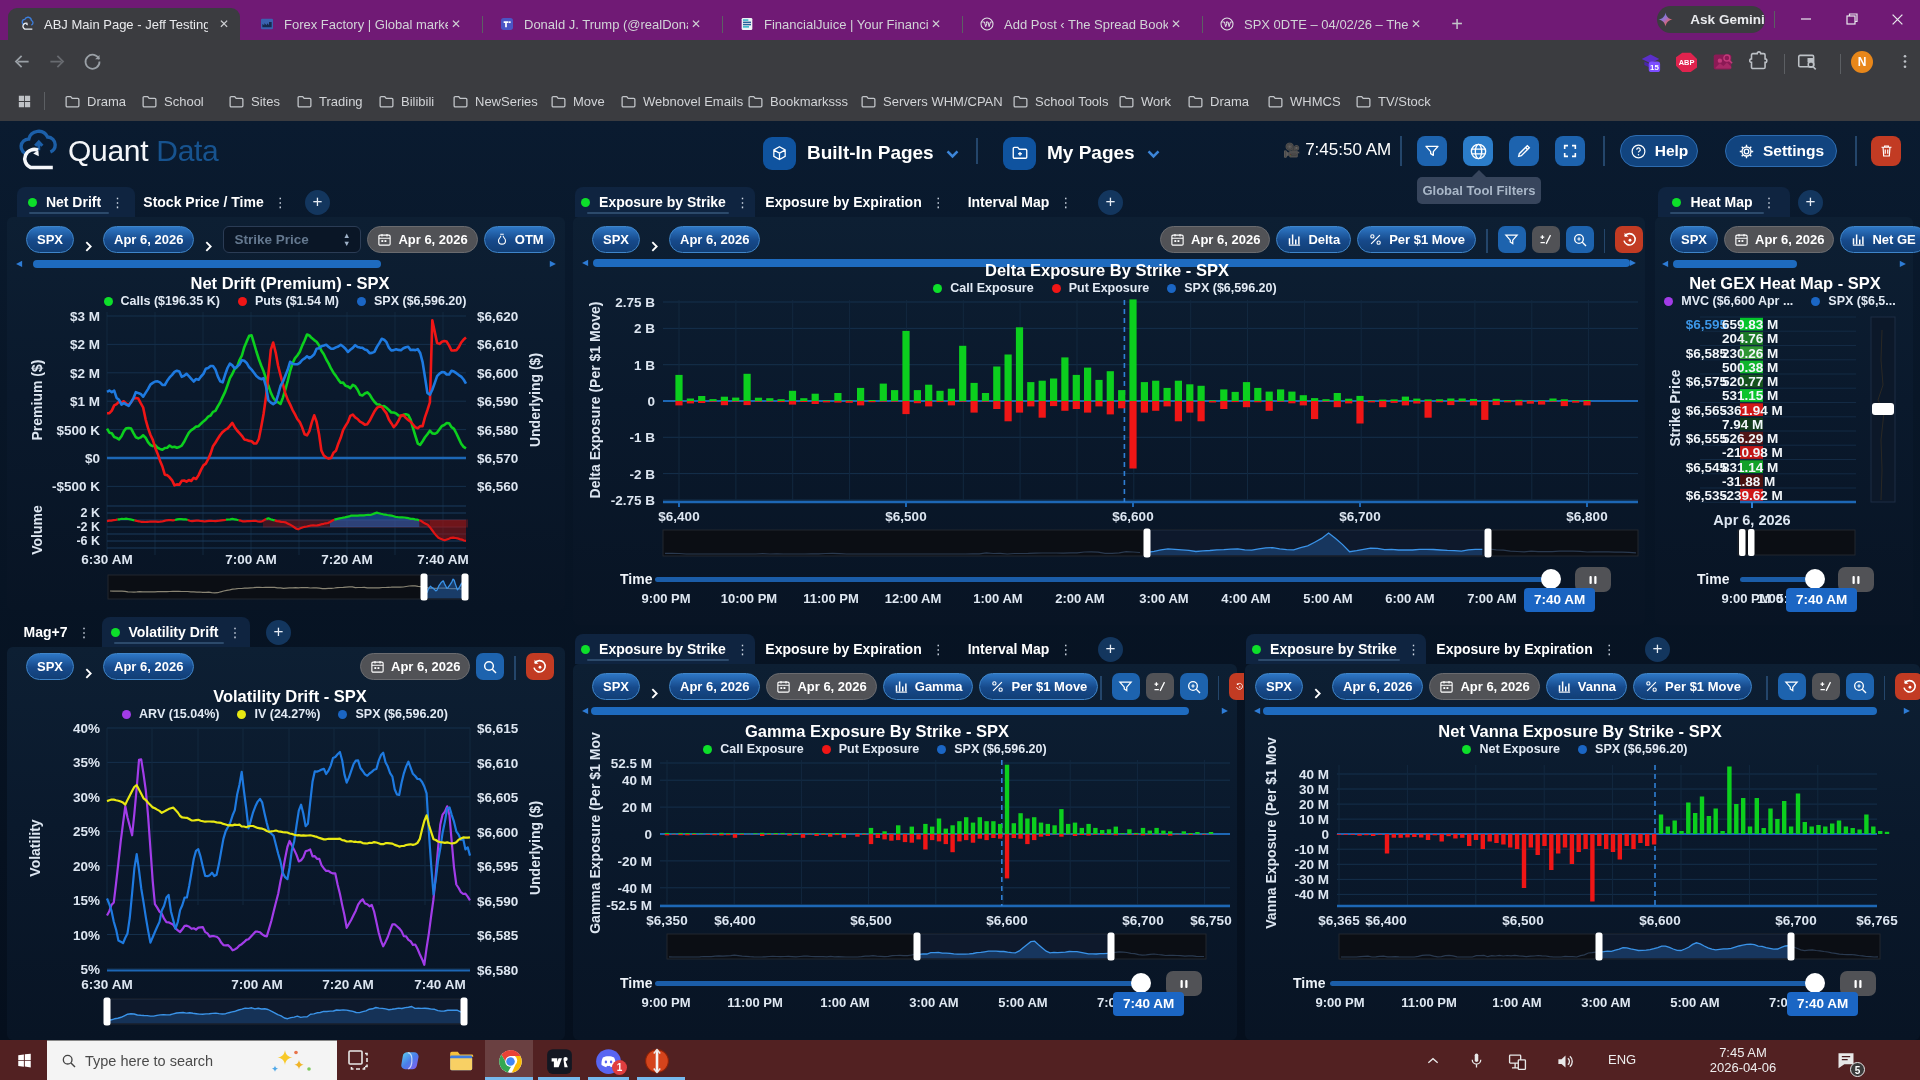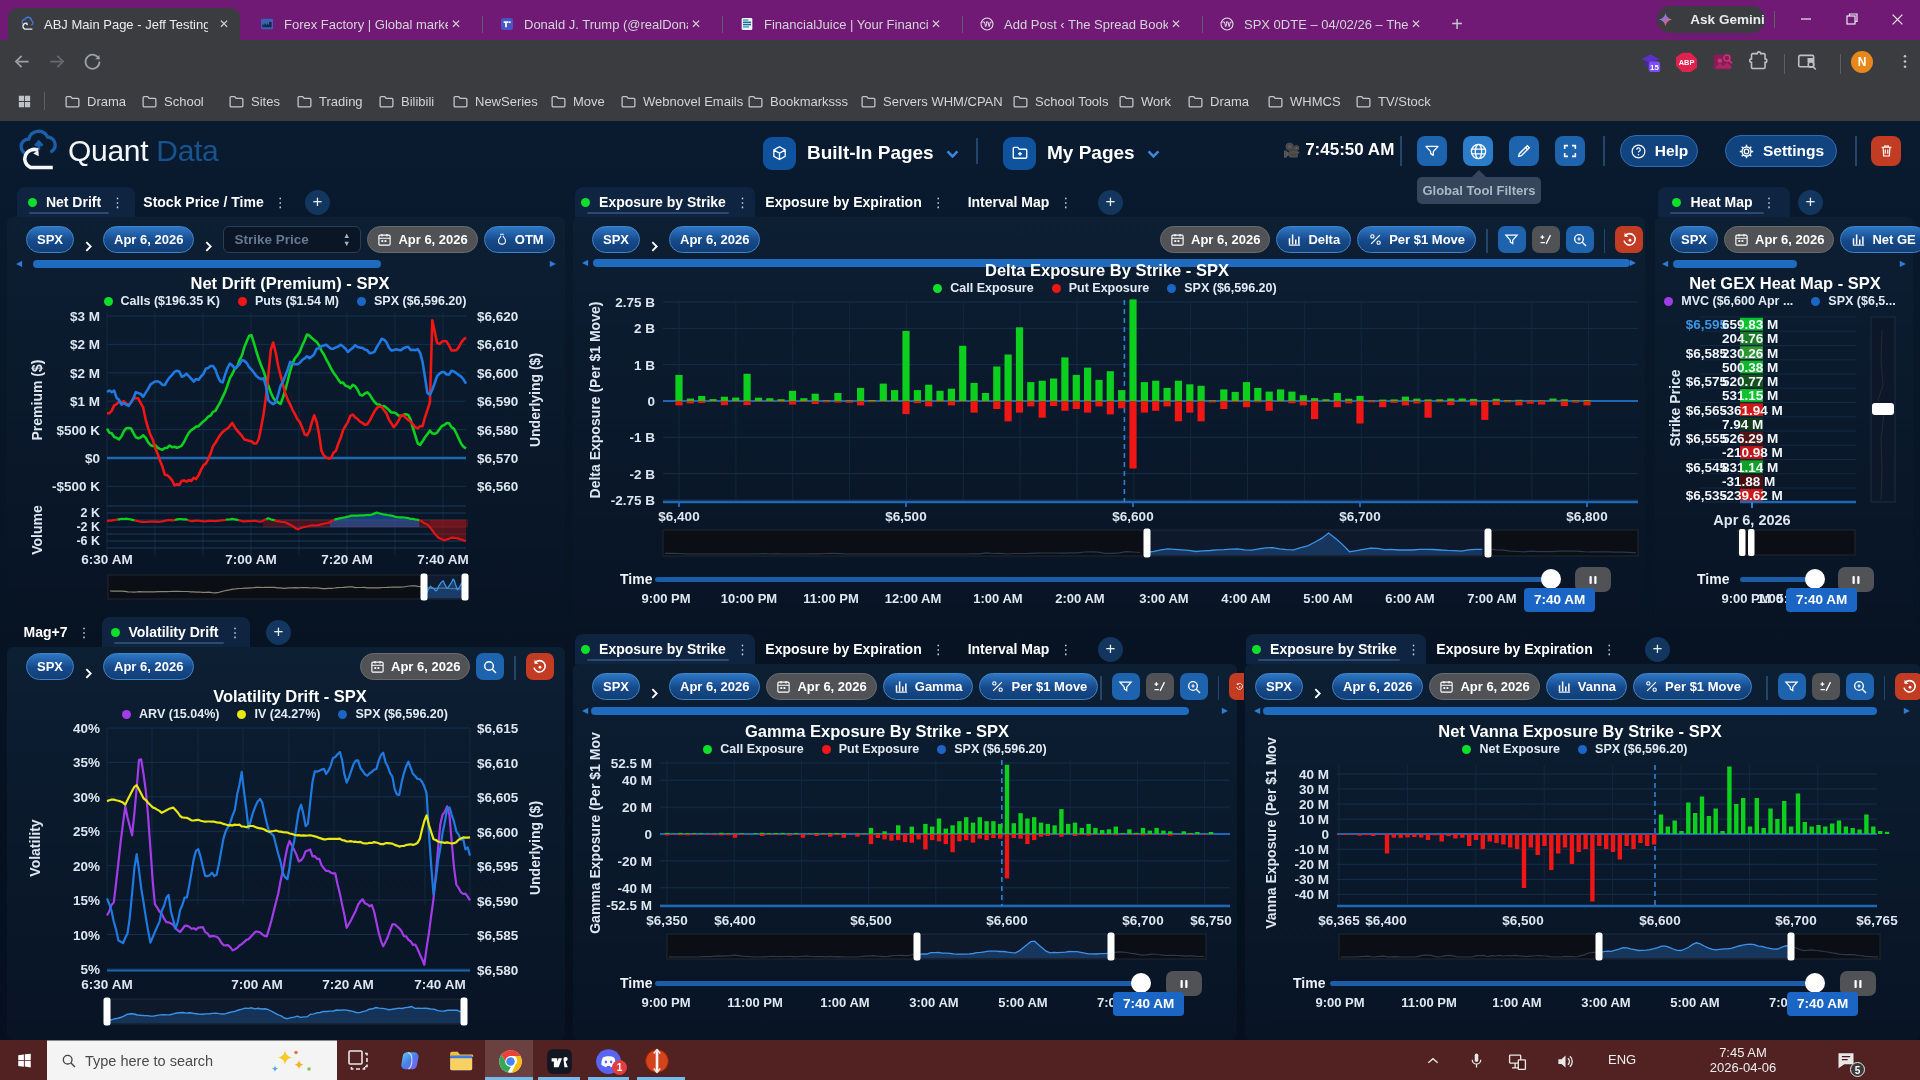--- a/index.html
+++ b/index.html
@@ -1247,21 +1247,21 @@
           <svg width="18" height="18" viewBox="0 0 24 24">
             <path d="M3 6a1.5 1.5 0 0 1 1.5-1.5H9l2 2.5h8.5A1.5 1.5 0 0 1 21 8.5v9a1.5 1.5 0 0 1-1.5 1.5h-15A1.5 1.5 0 0 1 3 17.5z" fill="none" stroke="#fff" stroke-width="1.8"></path>
             <path d="M12 10.5v5M9.5 13h5" stroke="#fff" stroke-width="1.8"></path>
           </svg>
         </div>
         <span>My Pages</span>
         <svg width="17" height="17" viewBox="0 0 24 24" style="margin-left:10px">
           <path d="M5 9l7 7 7-7" fill="none" stroke="#3c85d8" stroke-width="3.6"></path>
         </svg>
       </div>
-      <div style="position:absolute;left:1283px;top:140px;font-size:17px;font-weight:700;color:#fff"><span style="font-size:14px;color:#8a97a8">🎥</span> 7:45:50 AM</div>
+      <div style="position:absolute;left:1283px;top:140px;font-size:17px;font-weight:400;color:#fff"><span style="font-size:14px;color:#8a97a8">🎥</span> 7:45:50 AM</div>
       <div class="vsep" style="left:1400px;top:136px;height:30px"></div>
       <div class="iconbtn" style="left:1417px">
         <svg width="16" height="16" viewBox="0 0 24 24">
           <path d="M3 5h18l-7 8v5.5L10 16v-3z" fill="none" stroke="#fff" stroke-width="2" stroke-linejoin="round"></path>
         </svg>
       </div>
       <div class="iconbtn" style="left:1463px;background:#2b7dca">
         <svg width="19" height="19" viewBox="0 0 24 24">
           <circle cx="12" cy="12" r="9" fill="none" stroke="#fff" stroke-width="1.7"></circle>
           <ellipse cx="12" cy="12" rx="4" ry="9" fill="none" stroke="#fff" stroke-width="1.7"></ellipse>

